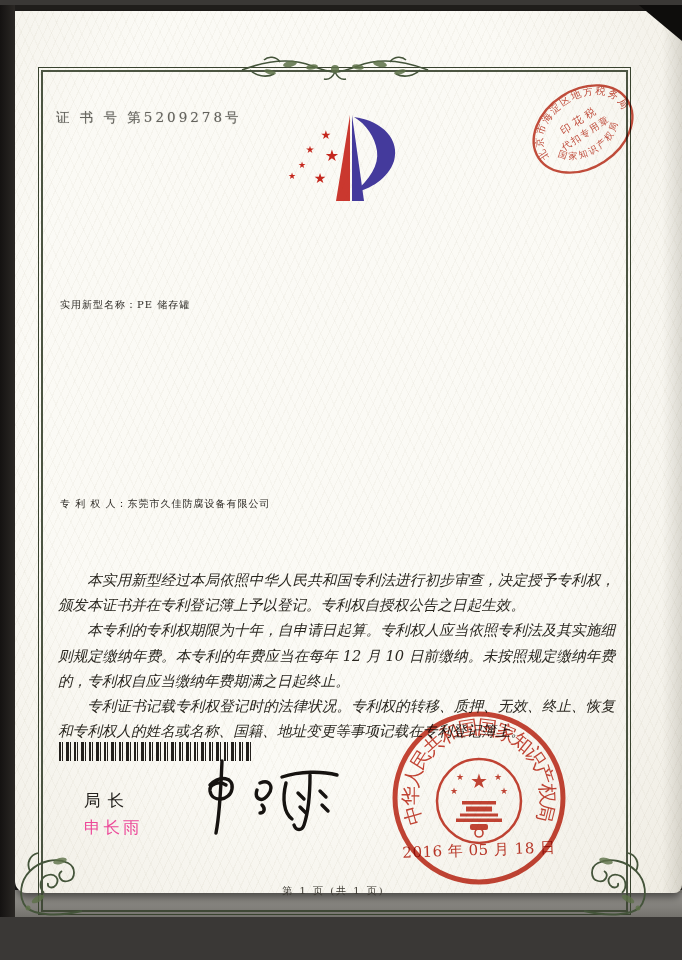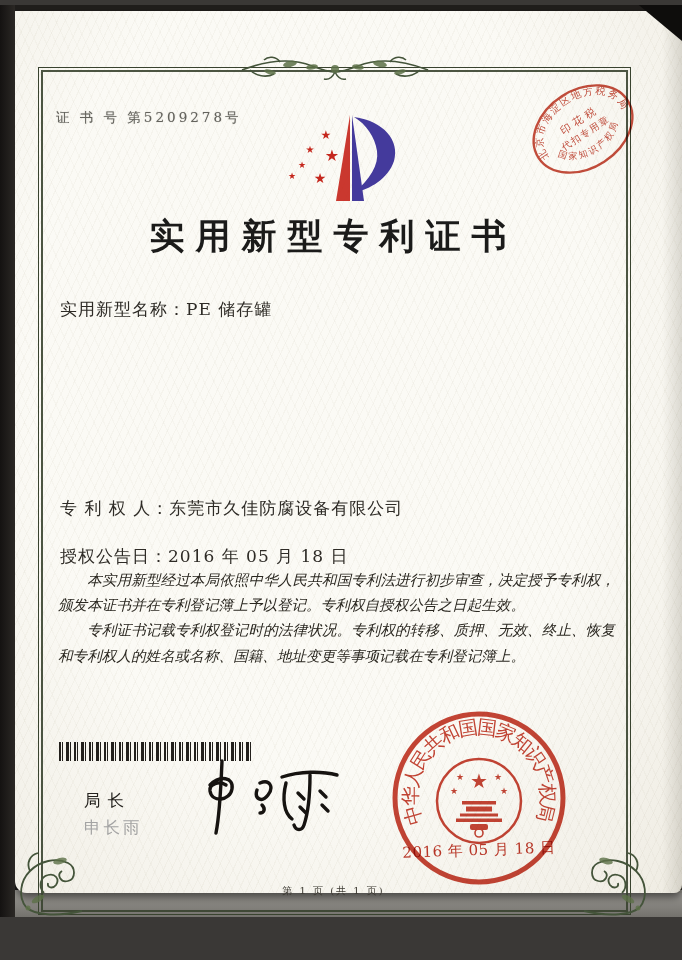--- a/index.html
+++ b/index.html
@@ -30,29 +30,29 @@
   .frame{position:absolute;left:38px;top:62px;width:591px;height:846px;z-index:2;
     border:1px solid #39432f;}
   .frame-inner{position:absolute;inset:2px;border:2px solid #39432f;opacity:.9;}
   .orn{position:absolute;z-index:3;}
   
   .abs{position:absolute;z-index:3;}
   .cert-number{left:56px;top:104px;font-size:13.5px;letter-spacing:3px;color:#64635d;
     text-shadow:0 0 1px rgba(100,99,93,.45);}
   .title{left:38px;top:208px;width:591px;text-align:center;font-size:35px;font-weight:600;
     letter-spacing:11px;color:#1b1b1a;}
-  .field{left:60px;width:560px;font-size:17px;letter-spacing:1px;color:#2e2b26;white-space:nowrap;}
+  .field{left:60px;width:560px;font-size:10px;letter-spacing:1px;color:#2e2b26;white-space:nowrap;}
   .paras{left:58px;top:562px;width:557px;color:#2a2720;}
   .paras p{margin:0;font-size:14.6px;line-height:25.2px;text-indent:2em;text-align:justify;
     font-style:italic;}
   .barcode{left:59px;top:737px;width:194px;height:19px;
     background:repeating-linear-gradient(90deg,#23201c 0 2px,transparent 2px 3px,#23201c 3px 4px,
       transparent 4px 7px,#23201c 7px 10px,transparent 10px 11px,#23201c 11px 12px,transparent 12px 15px);}
   .director-title{left:84px;top:785px;font-size:16.5px;letter-spacing:7px;color:#23211d;}
-  .director-name{left:84px;top:812px;font-size:16.5px;letter-spacing:3px;color:#a3a3a3;}
+  .director-name{left:84px;top:812px;font-size:16.5px;letter-spacing:3px;color:#ec4899;}
   .signature{left:182px;top:750px;z-index:3;}
   .seal{left:390px;top:704px;z-index:3;mix-blend-mode:multiply;opacity:.93;}
   .seal-date{left:392px;top:836px;width:174px;text-align:center;z-index:4;
     font-size:15px;color:#bf392a;font-weight:500;letter-spacing:.5px;transform:rotate(-2deg);
     mix-blend-mode:multiply;}
   .tax-stamp{left:521px;top:66px;z-index:3;mix-blend-mode:multiply;opacity:.9;}
   .logo{left:280px;top:106px;z-index:3;}
   .footer{left:38px;top:879px;width:591px;text-align:center;font-size:10px;letter-spacing:2px;color:#3d3a33;}
 </style>
 </head>
@@ -143,34 +143,31 @@
         <textPath href="#taxTop">北京市海淀区地方税务局</textPath>
       </text>
       <text font-size="9" textLength="76" lengthAdjust="spacing">
         <textPath href="#taxBot">国家知识产权局</textPath>
       </text>
       <text x="64" y="52" font-size="10.5" letter-spacing="4" text-anchor="middle">印花税</text>
       <text x="62" y="66" font-size="9.5" letter-spacing="1.5" text-anchor="middle">代扣专用章</text>
     </g>
   </svg>
 
-  <div class="abs title">实用新型专利证书</div>
 
   <div class="abs field" style="top:293px">
     <span>实用新型名称：</span><span>PE 储存罐</span>
   </div>
   <div class="abs field" style="top:492px">
     <span>专 利 权 人：</span><span>东莞市久佳防腐设备有限公司</span>
   </div>
-  <div class="abs field" style="top:540px">
-    <span>授权公告日：</span><span>2016 年 05 月 18 日</span>
-  </div>
 
   <div class="abs paras">
     <p>本实用新型经过本局依照中华人民共和国专利法进行初步审查，决定授予专利权，颁发本证书并在专利登记簿上予以登记。专利权自授权公告之日起生效。</p>
+    <p>本专利的专利权期限为十年，自申请日起算。专利权人应当依照专利法及其实施细则规定缴纳年费。本专利的年费应当在每年 12 月 10 日前缴纳。未按照规定缴纳年费的，专利权自应当缴纳年费期满之日起终止。</p>
     <p>专利证书记载专利权登记时的法律状况。专利权的转移、质押、无效、终止、恢复和专利权人的姓名或名称、国籍、地址变更等事项记载在专利登记簿上。</p>
   </div>
 
   <div class="abs barcode"></div>
 
   <div class="abs director-title">局长</div>
   <div class="abs director-name">申长雨</div>
 
   <svg class="abs signature" width="170" height="95" viewBox="0 0 170 95">
     <g stroke="#161310" stroke-width="3.4" fill="none" stroke-linecap="round" stroke-linejoin="round">

